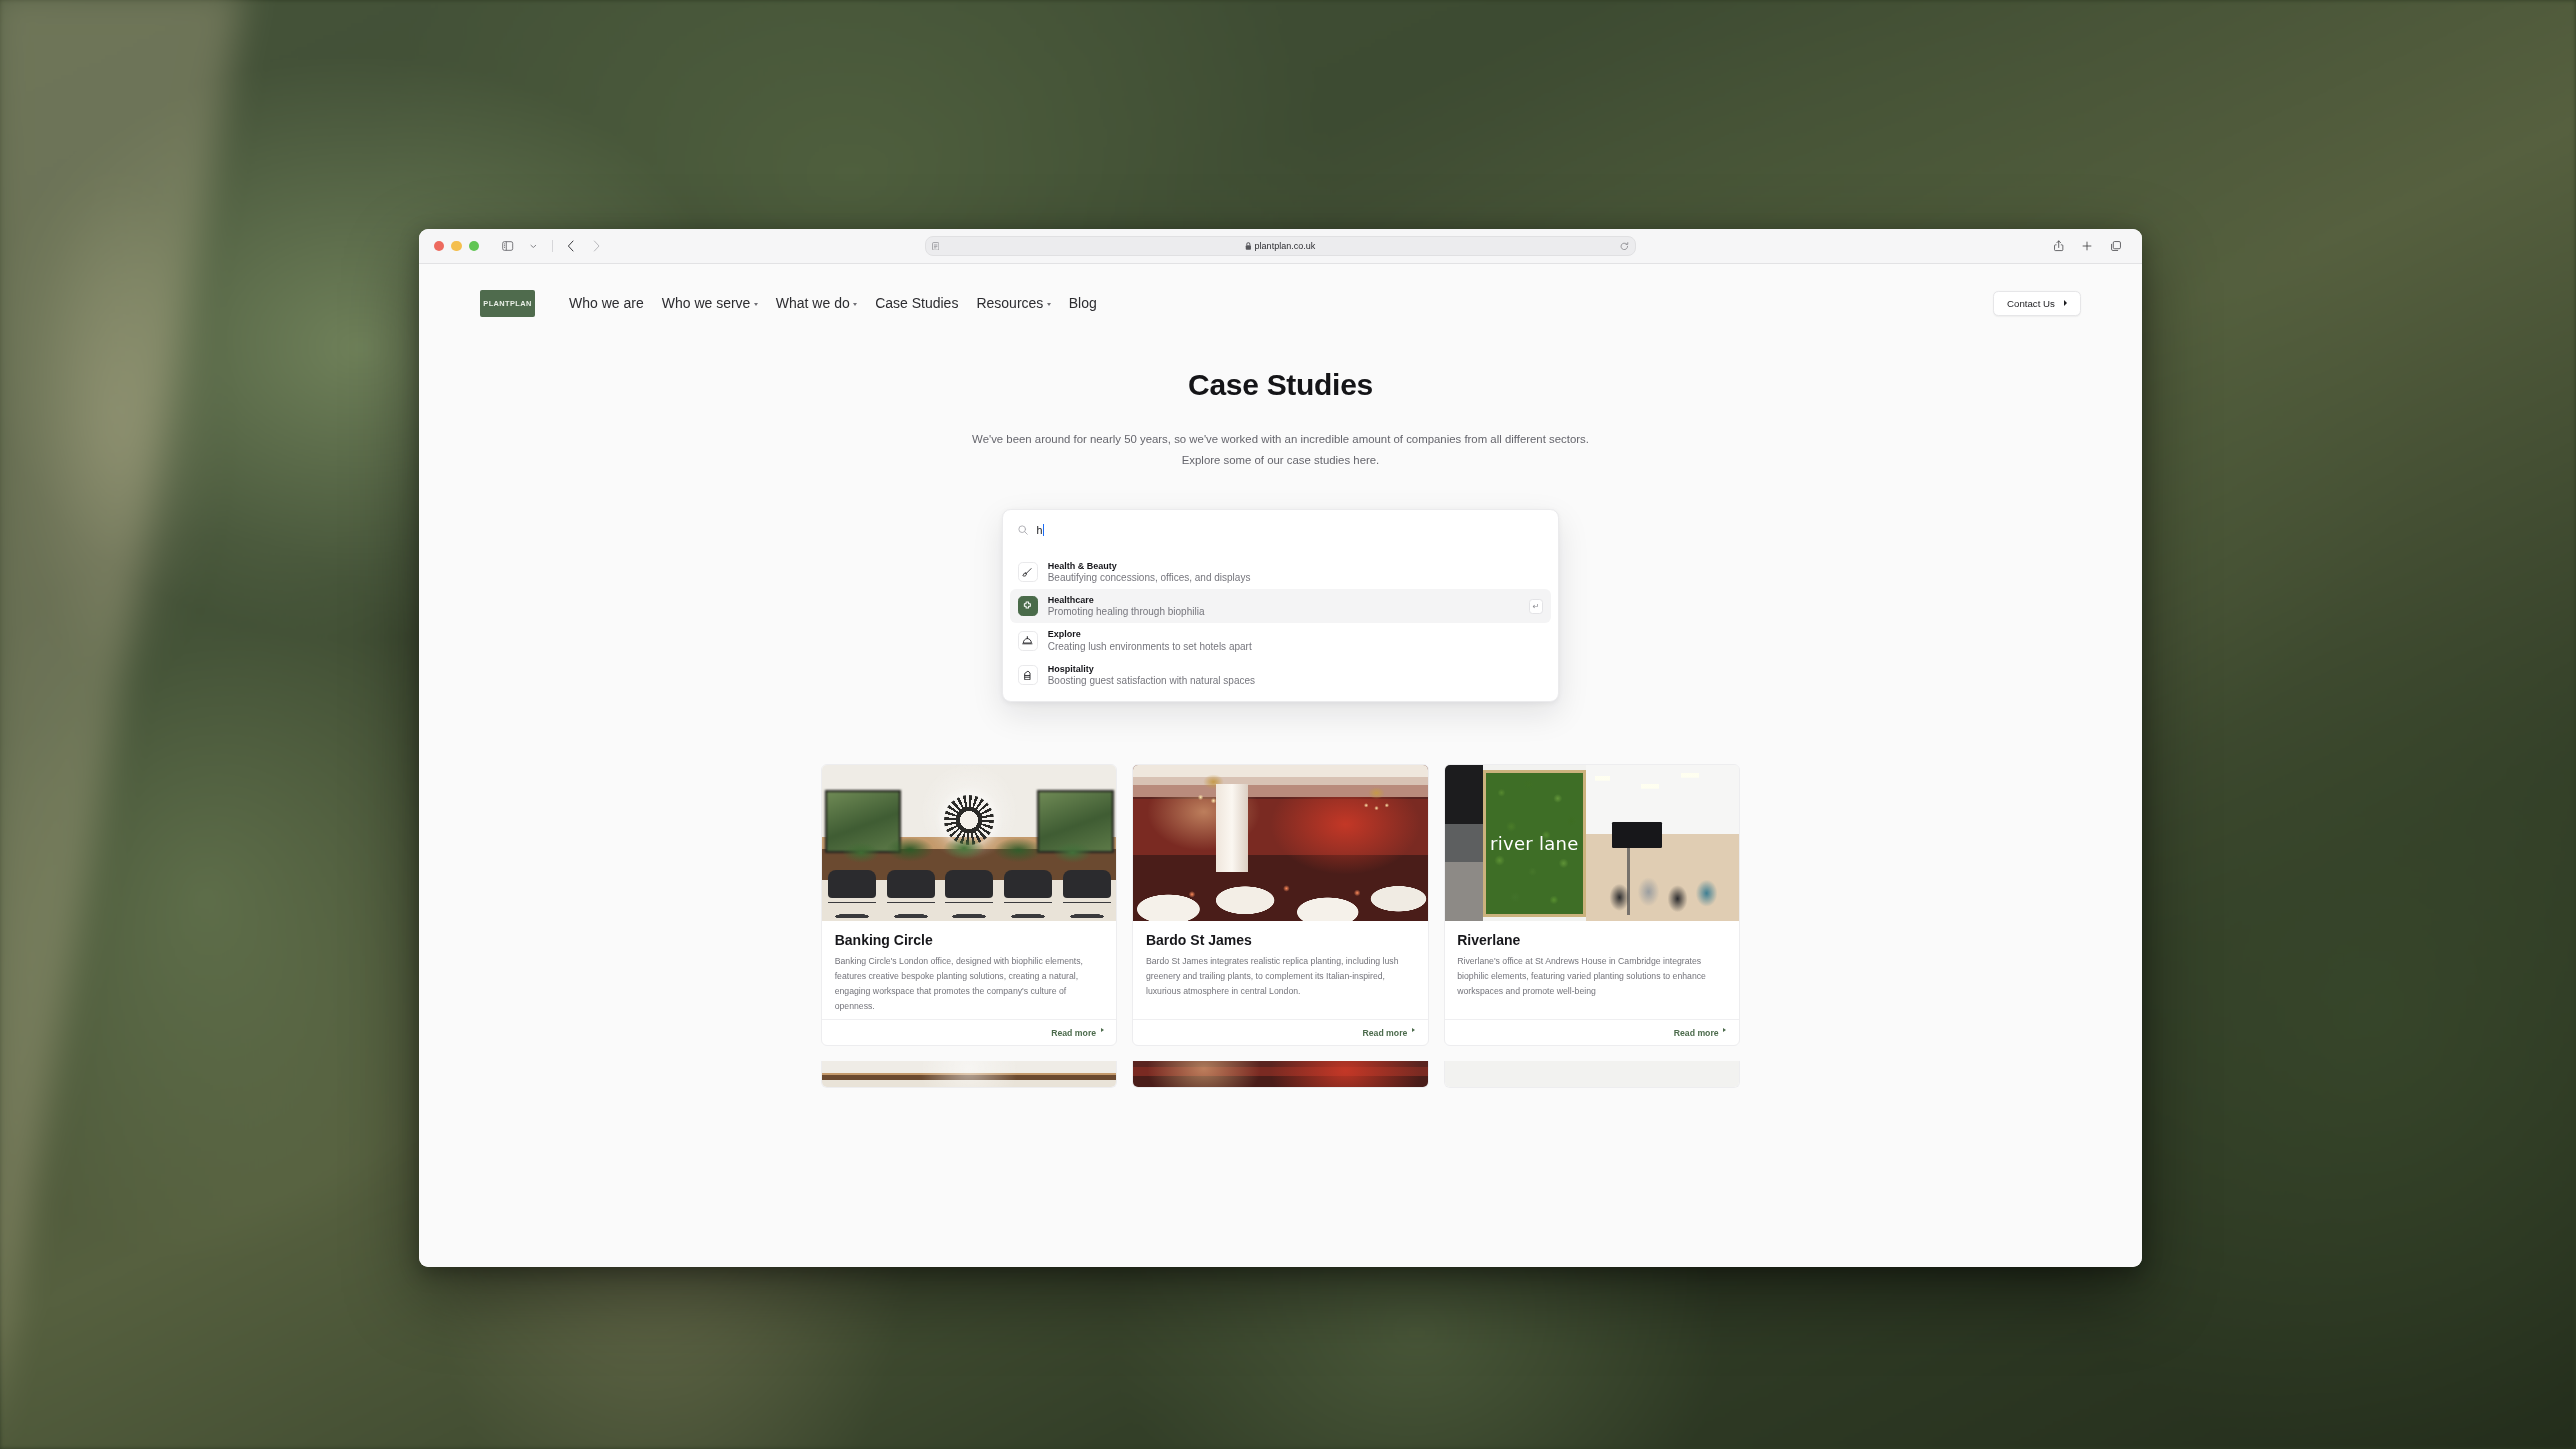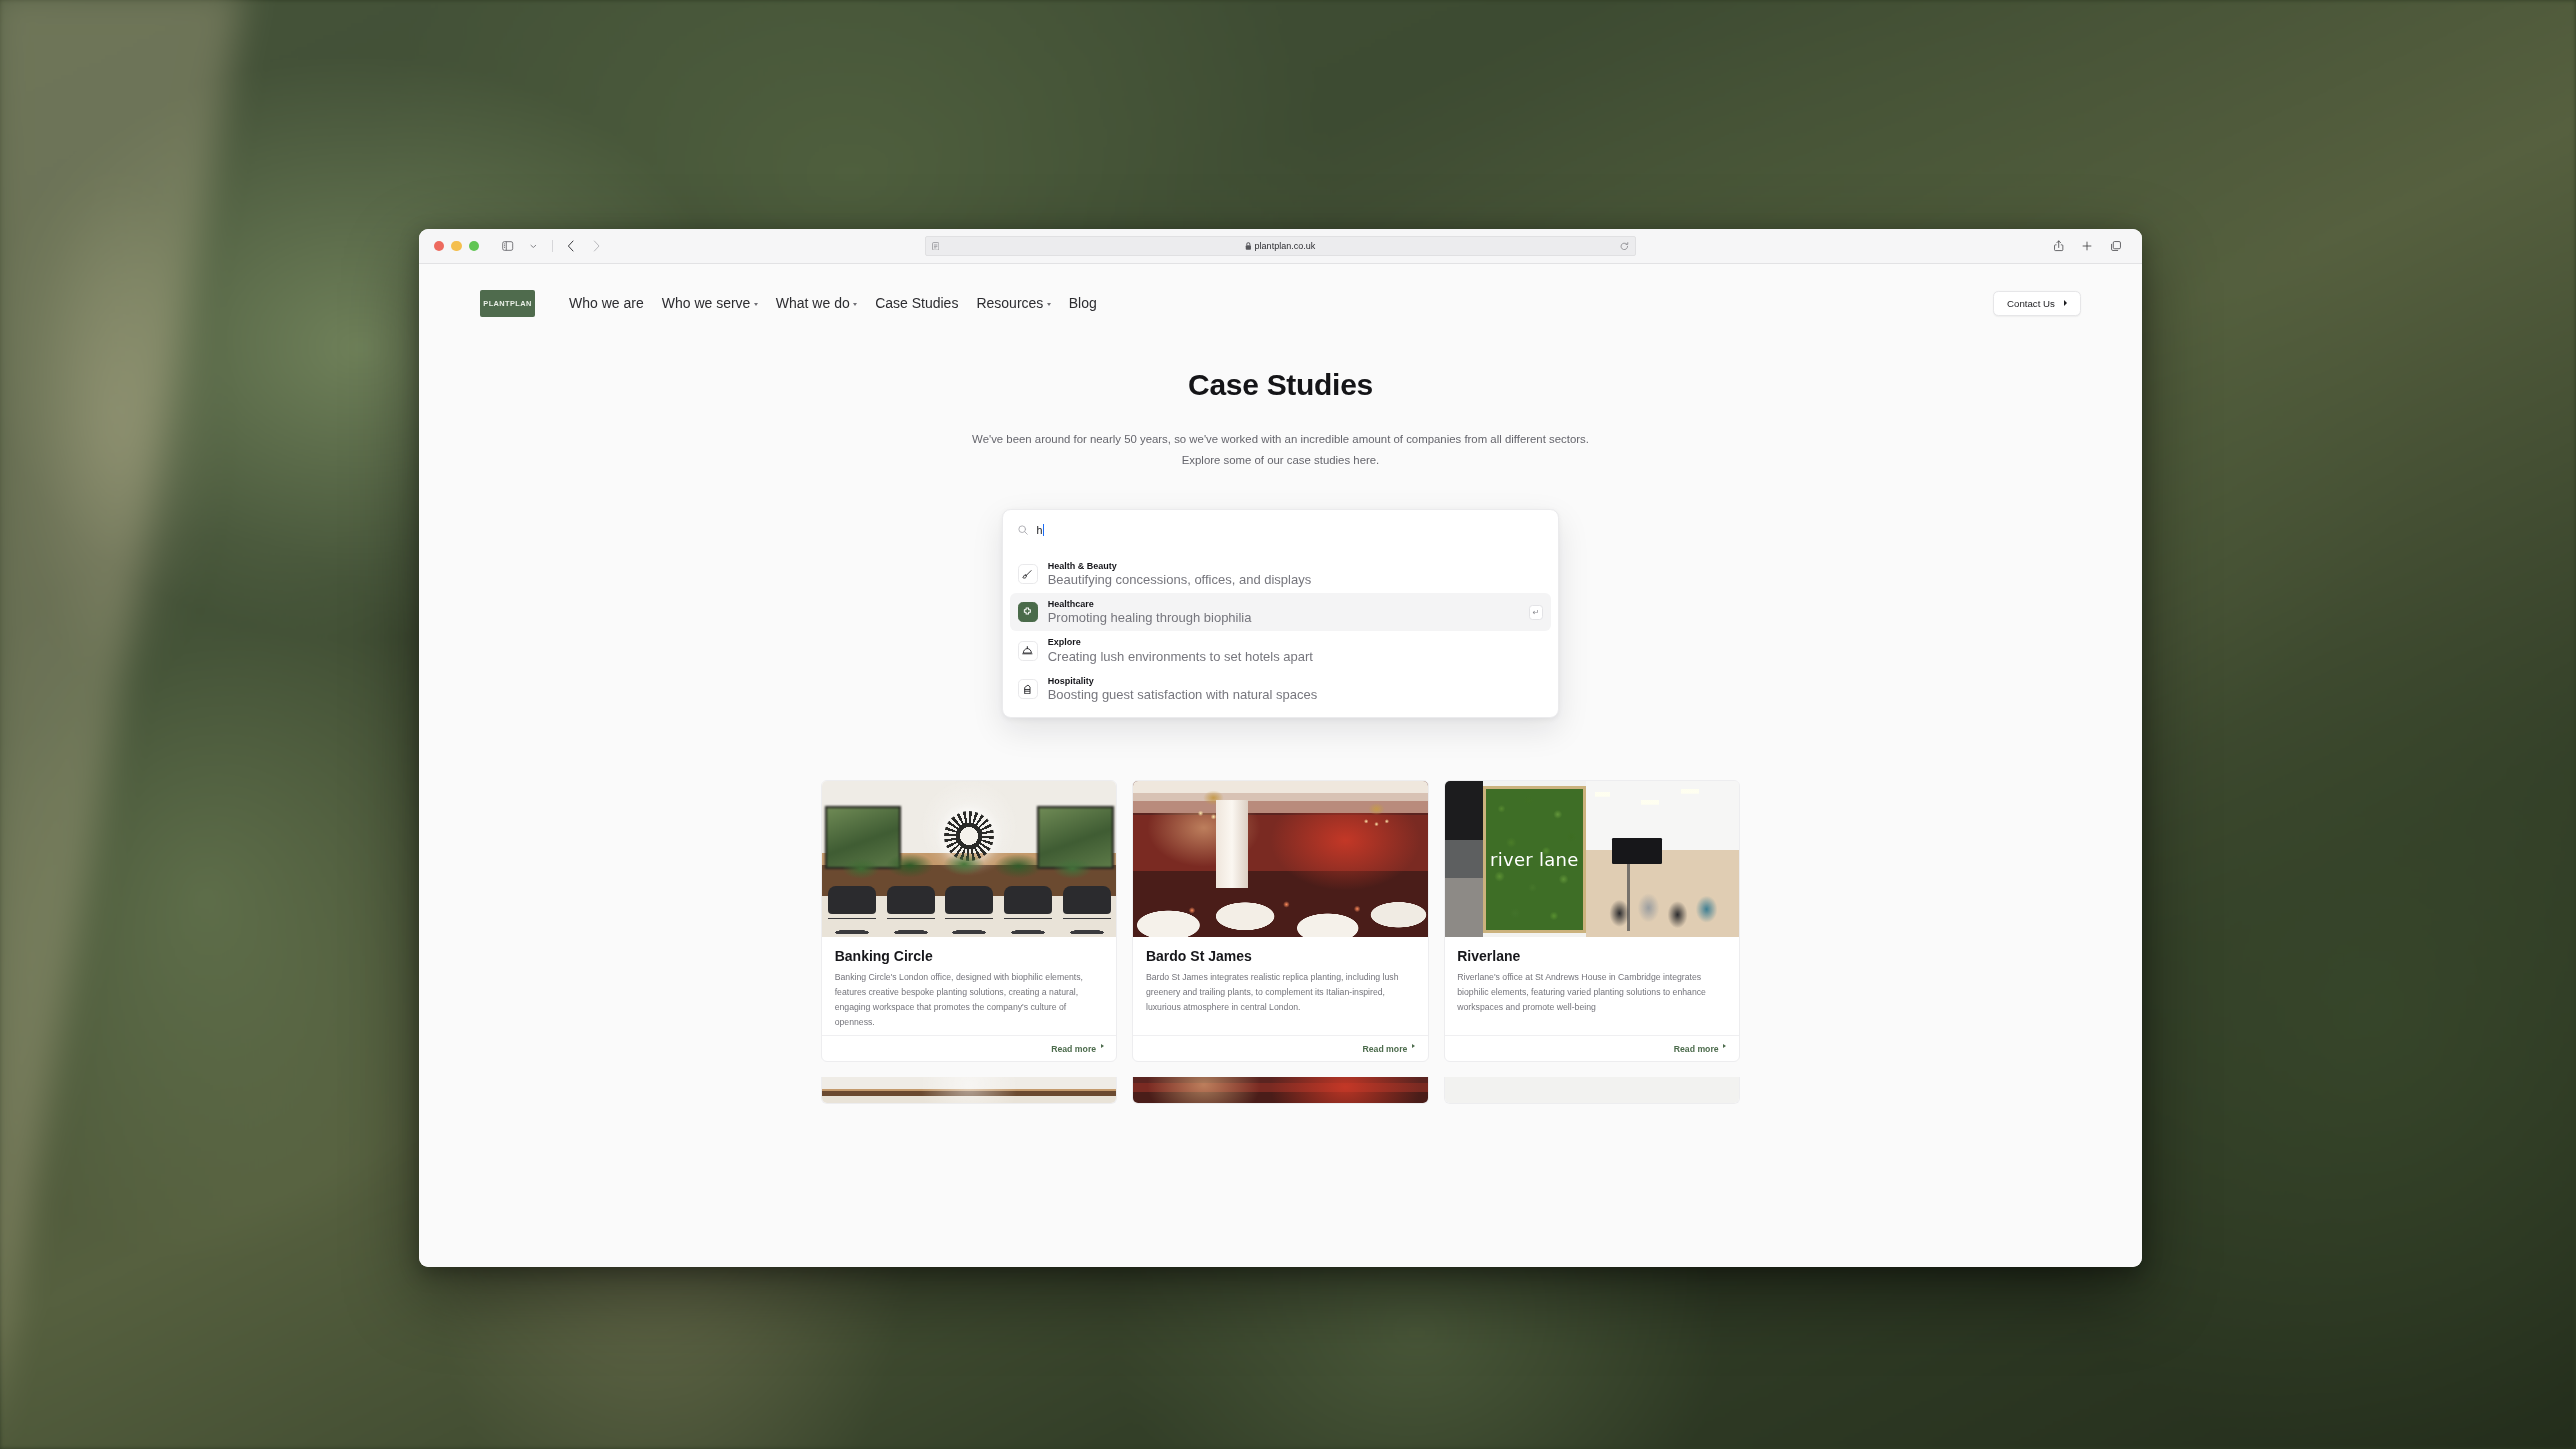--- a/index.html
+++ b/index.html
@@ -73,21 +73,21 @@
 
   .urlbar-wrap {
     position: absolute; left: 0; right: 0;
     display: flex; justify-content: center; pointer-events: none;
   }
   .urlbar {
     pointer-events: auto;
     width: 711px; height: 20px;
     background: #ececee;
     border: 0.7px solid #e0e0e2;
-    border-radius: 2px;
+    border-radius: 8px;
     display: flex; align-items: center;
     padding: 0 6px;
     position: relative;
   }
   .url-left { color: #8d8d92; display: flex; align-items: center; }
   .url-center {
     flex: 1; display: flex; align-items: center; justify-content: center; gap: 3.4px;
     font-size: 9px; color: #2e2e32;
   }
   .lock-icon { color: #56565b; display: flex; }
@@ -228,21 +228,21 @@
     background: #ffffff;
     border: 0.7px solid #e9e9eb;
     display: flex; align-items: center; justify-content: center;
     color: #17171a; flex: none;
   }
   .res-icon.filled {
     background: #4a6b4a; border-color: #4a6b4a; color: #ffffff;
   }
   .res-text { display: flex; flex-direction: column; gap: 1.3px; }
   .res-title { font-size: 9px; font-weight: 700; color: #15151a; }
-  .res-desc { font-size: 13px; color: #76767d; }
+  .res-desc { font-size: 10px; color: #76767d; }
   .enter-key {
     margin-left: auto;
     width: 14.8px; height: 14.8px;
     border: 0.7px solid #e3e3e6; border-radius: 3.4px;
     background: #ffffff;
     display: flex; align-items: center; justify-content: center;
     color: #8a8a90; font-size: 8px;
   }
 
   

